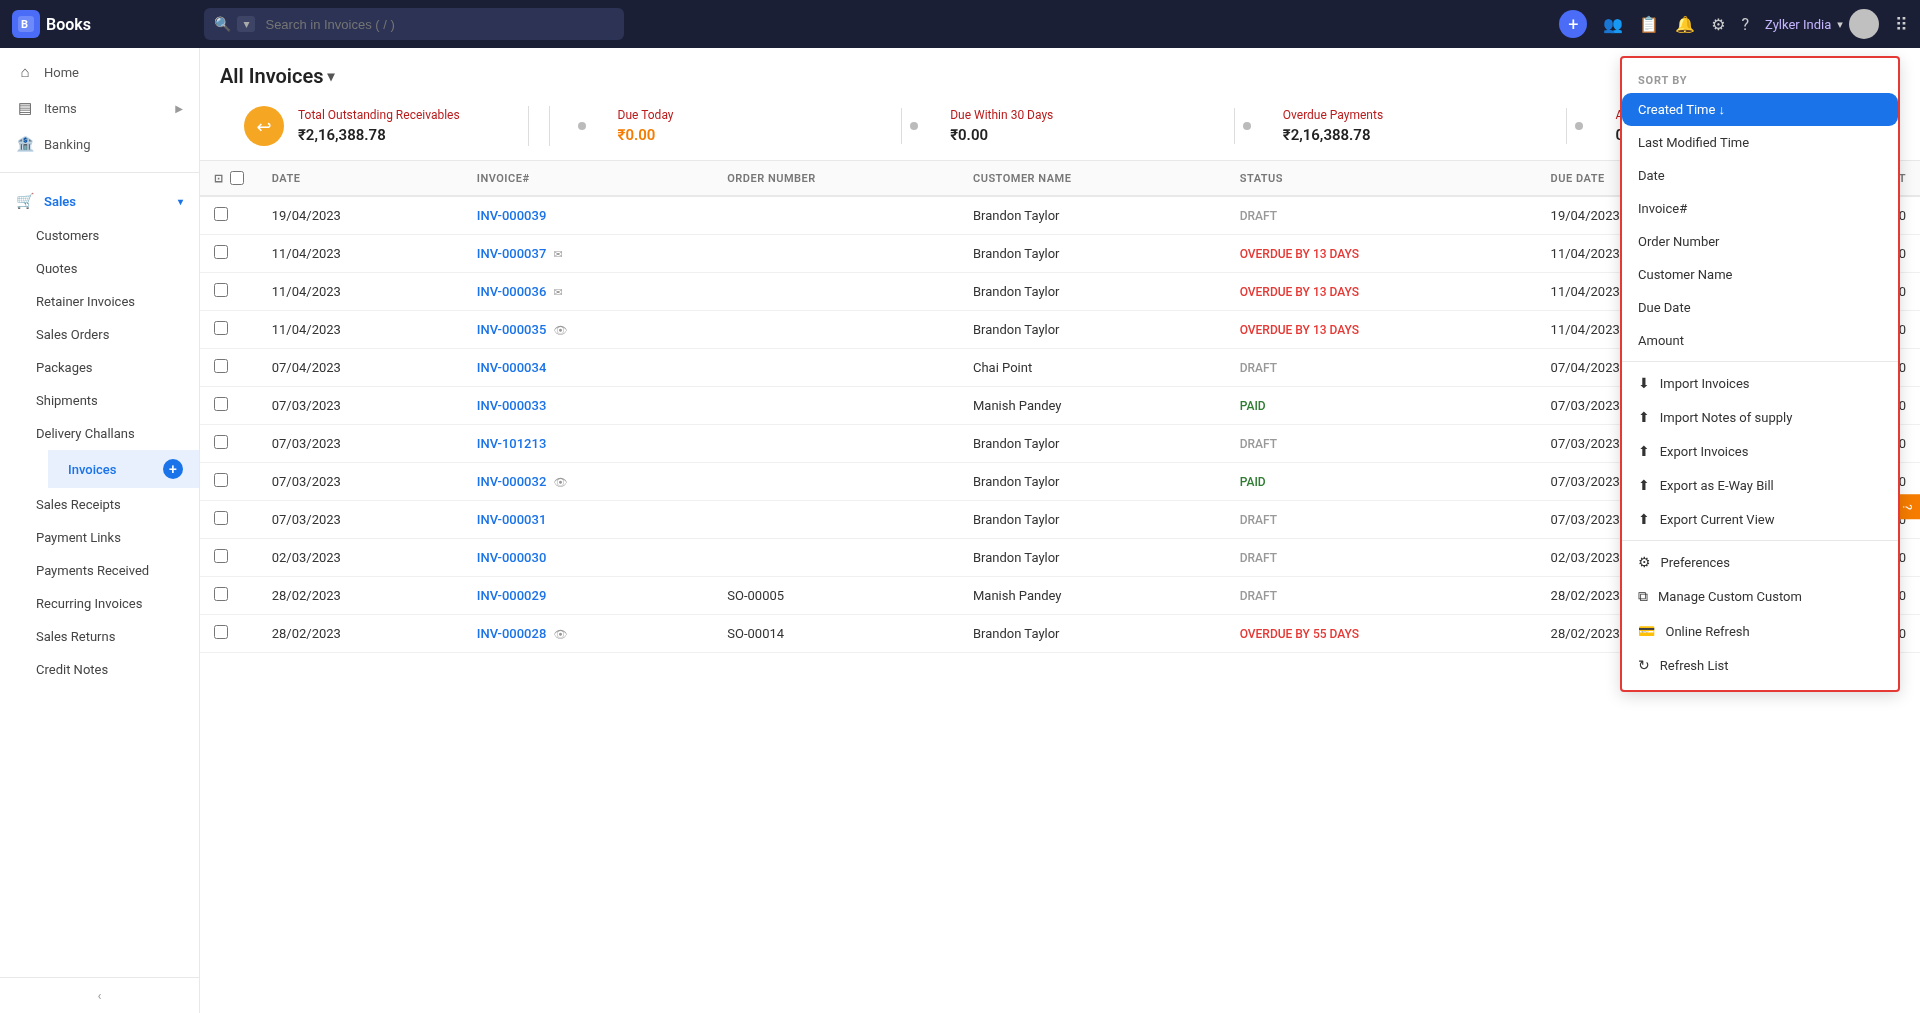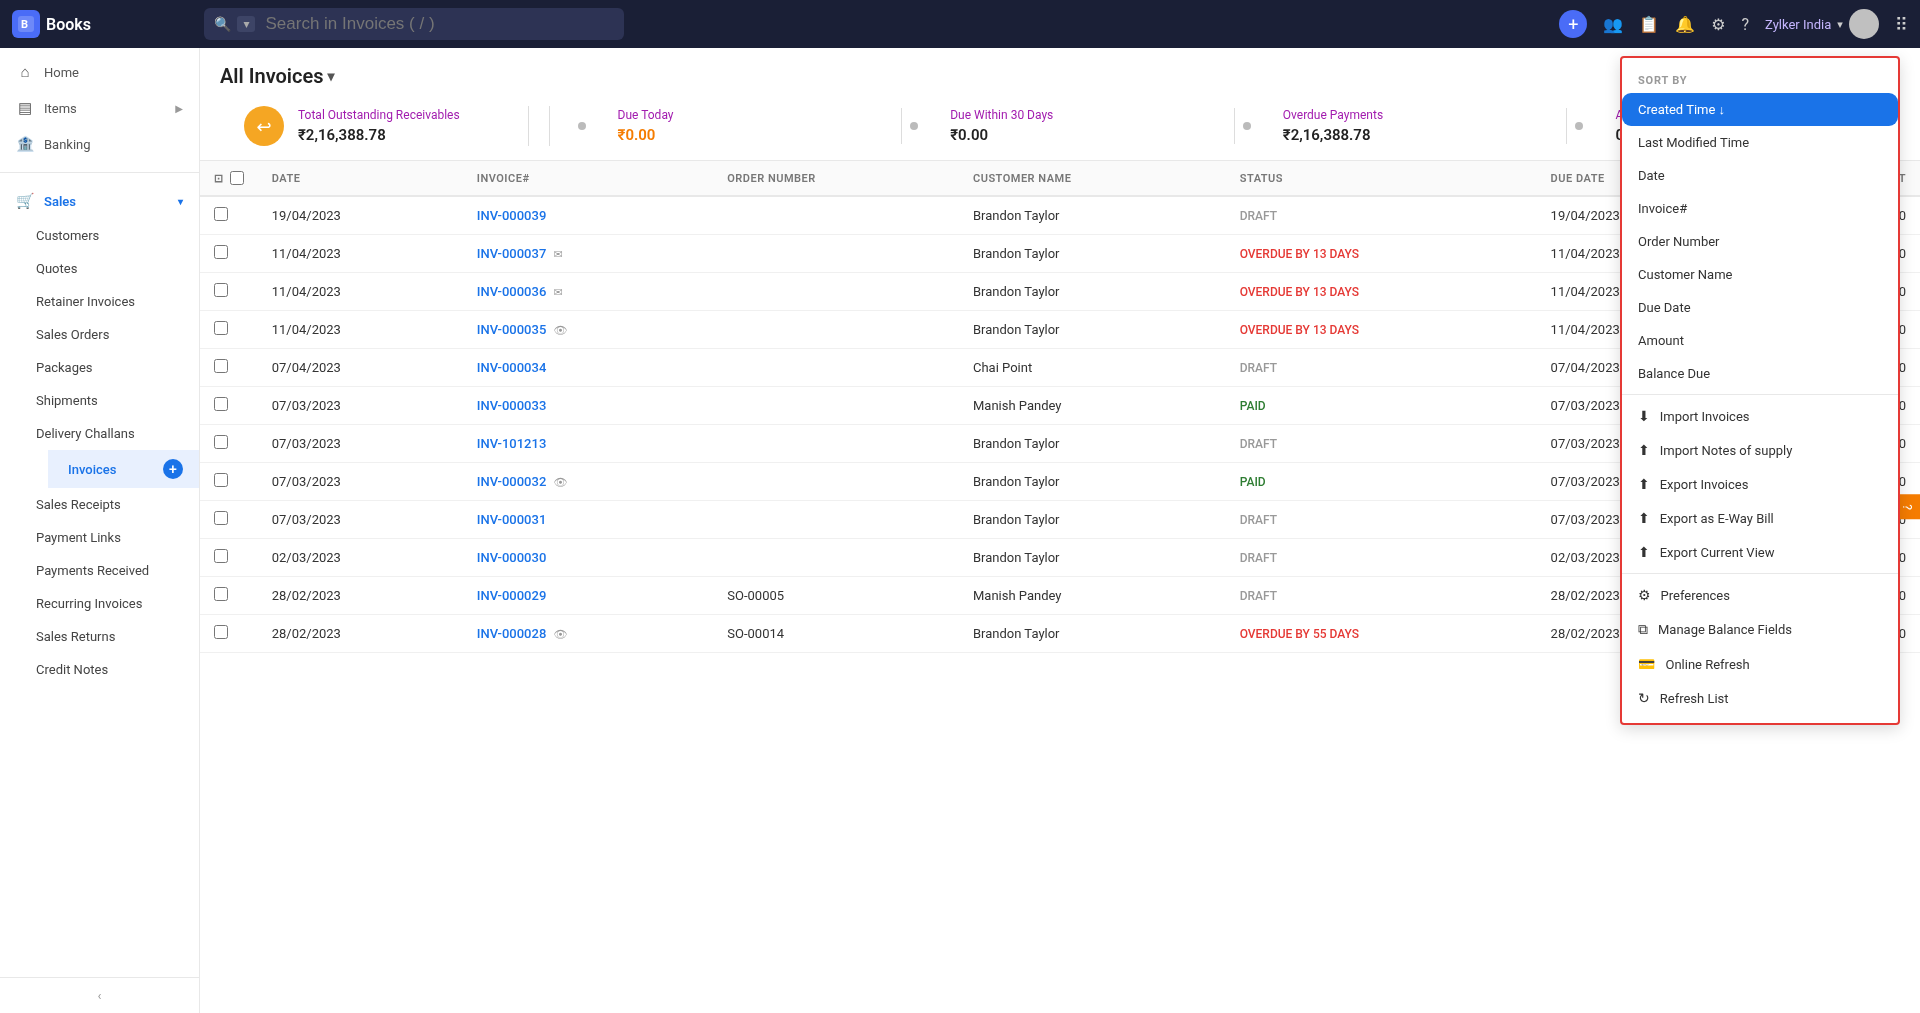--- a/index.html
+++ b/index.html
@@ -3,21 +3,21 @@
   <meta charset="utf-8">
   <style>
     * { margin: 0; padding: 0; box-sizing: border-box; }
     body { font-family: -apple-system, BlinkMacSystemFont, 'Segoe UI', Roboto, sans-serif; font-size: 13px; background: #f5f5f5; color: #333; display: flex; flex-direction: column; height: 100vh; overflow: hidden; }
 
     
     .top-nav { background: #1a1f36; height: 48px; display: flex; align-items: center; padding: 0 12px; gap: 12px; flex-shrink: 0; }
     .logo { display: flex; align-items: center; gap: 6px; color: #fff; font-weight: 600; font-size: 16px; width: 180px; }
     .logo-icon { width: 28px; height: 28px; background: #4a6cf7; border-radius: 6px; display: flex; align-items: center; justify-content: center; color: #fff; font-size: 14px; font-weight: bold; }
     .search-bar { flex: 1; max-width: 420px; display: flex; align-items: center; background: #2d3354; border-radius: 6px; padding: 0 10px; height: 32px; gap: 6px; }
-    .search-bar input { background: none; border: none; outline: none; color: #a3a3a3; font-size: 17px; width: 100%; }
+    .search-bar input { background: none; border: none; outline: none; color: #a3a3a3; font-size: 13px; width: 100%; }
     .search-icon { color: #aaa; font-size: 14px; }
     .nav-actions { margin-left: auto; display: flex; align-items: center; gap: 16px; }
     .nav-icon { color: #ccc; font-size: 16px; cursor: pointer; }
     .nav-user { display: flex; align-items: center; gap: 6px; color: #fff; font-size: 13px; cursor: pointer; }
     .avatar { width: 30px; height: 30px; border-radius: 50%; background: #c0c0c0; }
     .plus-btn { width: 28px; height: 28px; background: #4a6cf7; border-radius: 50%; display: flex; align-items: center; justify-content: center; color: #fff; font-size: 18px; cursor: pointer; }
     .apps-icon { color: #ccc; font-size: 18px; cursor: pointer; }
 
     
     .layout { display: flex; flex: 1; overflow: hidden; }
@@ -46,21 +46,21 @@
     .header-actions { margin-left: auto; display: flex; align-items: center; gap: 6px; }
     .btn-new { background: #4a6cf7; color: #fff; border: none; border-radius: 4px 0 0 4px; padding: 7px 16px; font-size: 13px; font-weight: 500; cursor: pointer; display: flex; align-items: center; gap: 4px; }
     .btn-new-arrow { background: #3d5fe0; color: #fff; border: none; border-radius: 0 4px 4px 0; padding: 7px 8px; font-size: 12px; cursor: pointer; border-left: 1px solid #3d5fe0; }
     .btn-more { background: #fff; border: 1px solid #ddd; border-radius: 4px; padding: 6px 10px; font-size: 14px; cursor: pointer; color: #555; }
     .btn-more.active { border: 2px solid #e53935; color: #e53935; }
 
     
     .stats-bar { display: flex; align-items: center; padding: 14px 20px; background: #fff; border-bottom: 1px solid #e8e8e8; gap: 0; }
     .stat-item { flex: 1; padding: 0 24px; border-right: 1px solid #ddd; }
     .stat-item:first-child { display: flex; align-items: center; gap: 14px; }
-    .stat-label { font-size: 12px; color: #a21caf; margin-bottom: 4px; }
+    .stat-label { font-size: 12px; color: #b91c1c; margin-bottom: 4px; }
     .stat-value { font-size: 15px; font-weight: 600; color: #222; }
     .stat-value.orange { color: #f57c00; }
     .stat-icon { width: 40px; height: 40px; background: #f5a623; border-radius: 50%; display: flex; align-items: center; justify-content: center; color: #fff; font-size: 18px; }
     .stat-dot { width: 8px; height: 8px; border-radius: 50%; background: #bbb; margin: 0 8px; }
 
     
     .table-container { flex: 1; overflow: auto; }
     table { width: 100%; border-collapse: collapse; }
     thead tr { background: #fafafa; border-bottom: 2px solid #e8e8e8; }
     thead th { padding: 10px 14px; text-align: left; font-size: 11px; font-weight: 600; color: #777; text-transform: uppercase; letter-spacing: 0.5px; white-space: nowrap; }
@@ -464,23 +464,20 @@
   </div>
   <div class="sort-item">
     <span>Customer Name</span>
   </div>
   <div class="sort-item">
     <span>Due Date</span>
   </div>
   <div class="sort-item">
     <span>Amount</span>
   </div>
-  <div class="sort-item">
-    <span>Balance Due</span>
-  </div>
   <div class="sort-divider"></div>
   <div class="sort-item">
     <span class="sort-icon">⬇</span>
     <span>Import Invoices</span>
   </div>
   <div class="sort-item">
     <span class="sort-icon">⬆</span>
     <span>Import Notes of supply</span>
   </div>
   <div class="sort-item">
@@ -495,21 +492,21 @@
     <span class="sort-icon">⬆</span>
     <span>Export Current View</span>
   </div>
   <div class="sort-divider"></div>
   <div class="sort-item">
     <span class="sort-icon">⚙</span>
     <span>Preferences</span>
   </div>
   <div class="sort-item">
     <span class="sort-icon">⧉</span>
-    <span>Manage Balance Fields</span>
+    <span>Manage Custom Custom</span>
   </div>
   <div class="sort-item">
     <span class="sort-icon">💳</span>
     <span>Online Refresh</span>
   </div>
   <div class="sort-item">
     <span class="sort-icon">↻</span>
     <span>Refresh List</span>
   </div>
 </div>

